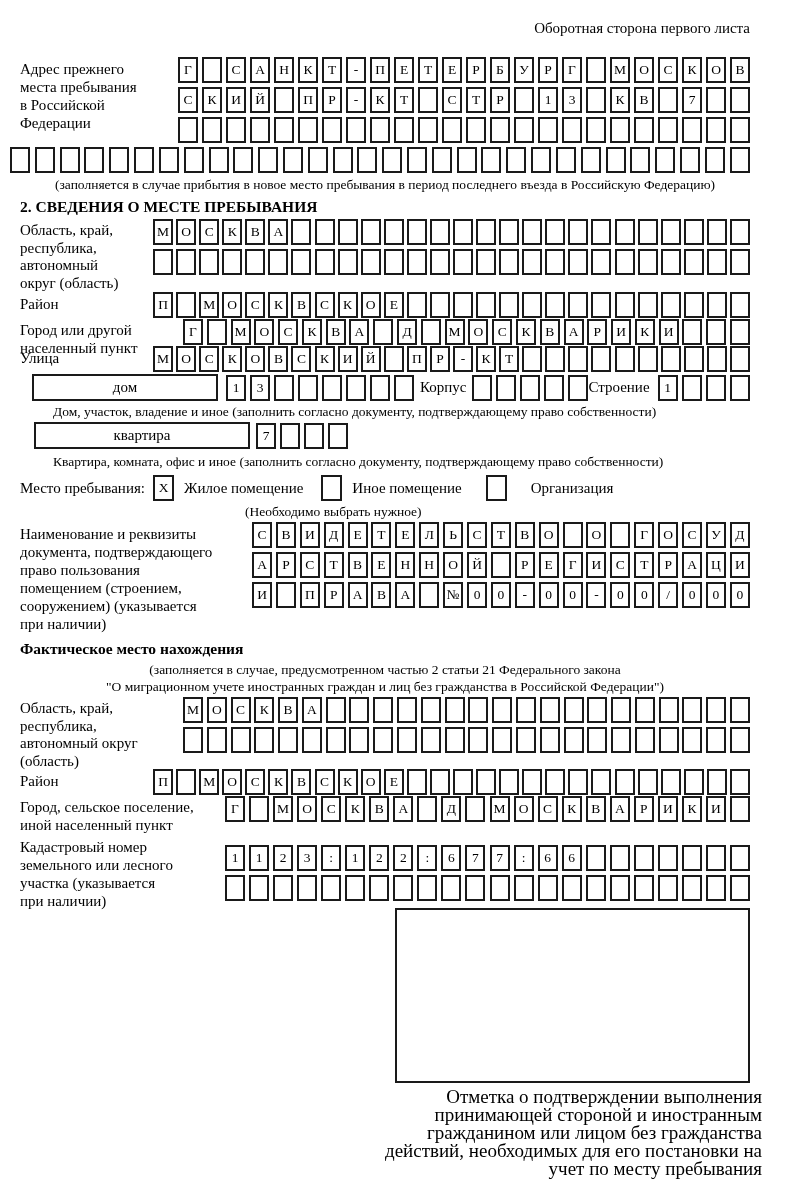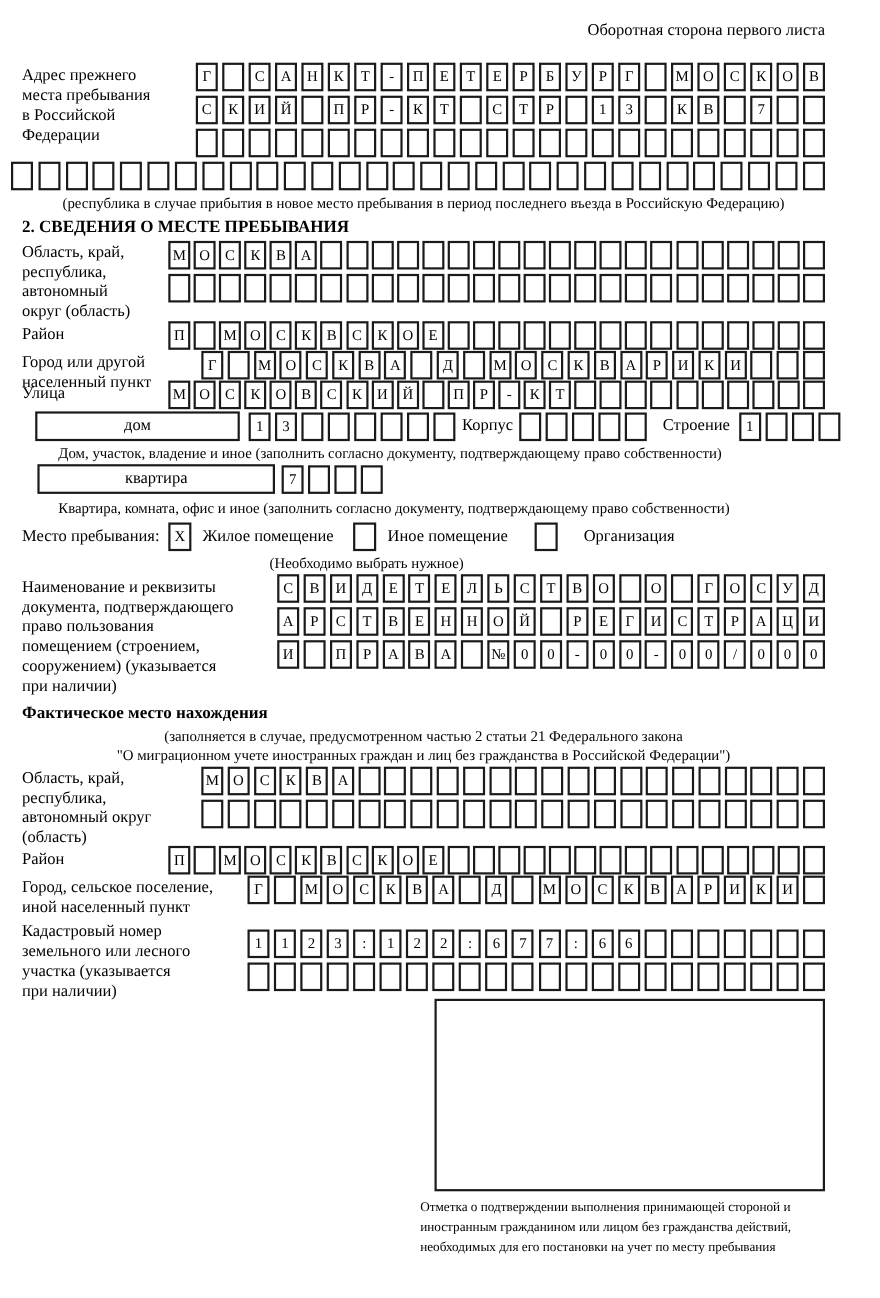--- a/index.html
+++ b/index.html
@@ -36,25 +36,25 @@
   .apt-box{width:216px;}
   .apt-row{display:flex;align-items:center;margin-left:14px;margin-top:2px;}
   .inline-lbl{flex:none;}
   .stay-row{display:flex;align-items:center;margin-top:5px;font-size:15px;}
   .cb{flex:none;width:21px;height:26px;box-sizing:border-box;border:2px solid #1a1a1a;
     display:flex;align-items:center;justify-content:center;font-size:13.5px;}
   .necess{margin-left:225px;margin-top:2px;}
   .cad-cells{padding-top:10px;}
   .stamp-box{width:355px;height:175px;box-sizing:border-box;border:2px solid #1a1a1a;
     margin-left:375px;margin-top:-2px;background:#fff;}
-  .caption{width:380px;margin-left:362px;margin-top:5px;text-align:left;
-    font-size:12px;line-height:18px;}
+  .caption{width:380px;margin-left:362px;margin-top:5px;text-align:right;
+    font-size:19px;line-height:18px;}
   .mt20{margin-top:20px}.mt12{margin-top:12px}.mt6{margin-top:6px}.mt4{margin-top:4px}.mt3{margin-top:3px}.mt2{margin-top:2px}
   .ml15{margin-left:33px}
-  .ml6{margin-left:6px}.ml8{margin-left:8px}.ml10{margin-left:10px}.ml14{margin-left:14px}
+  .ml6{margin-left:6px}.ml8{margin-left:8px}.ml10{margin-left:10px}.ml14{}
   .ml18{margin-left:18px}.ml24{margin-left:24px}
 </style>
 </head>
 <body>
 
 <div class="page">
 
   <div class="hdr">Оборотная сторона первого листа</div>
 
   <div class="frow mt20">
@@ -168,21 +168,21 @@
       <span class="cell"></span>
       <span class="cell"></span>
       <span class="cell"></span>
       <span class="cell"></span>
       <span class="cell"></span>
       <span class="cell"></span>
       <span class="cell"></span>
       <span class="cell"></span>
       <span class="cell"></span>
     </div>
-  <div class="note center mt3">(республика в случае прибытия в новое место пребывания в период последнего въезда в Российскую Федерацию)</div>
+  <div class="note center mt3">(заполняется в случае прибытия в новое место пребывания в период последнего въезда в Российскую Федерацию)</div>
 
   <div class="sec-title mt4">2. СВЕДЕНИЯ О МЕСТЕ ПРЕБЫВАНИЯ</div>
 
   <div class="frow mt3 h73">
     <div class="lbl lh17 w133">Область, край,
 республика,
 автономный
 округ (область)</div>
     <div class="cstack">
       <div class="cellrow">

